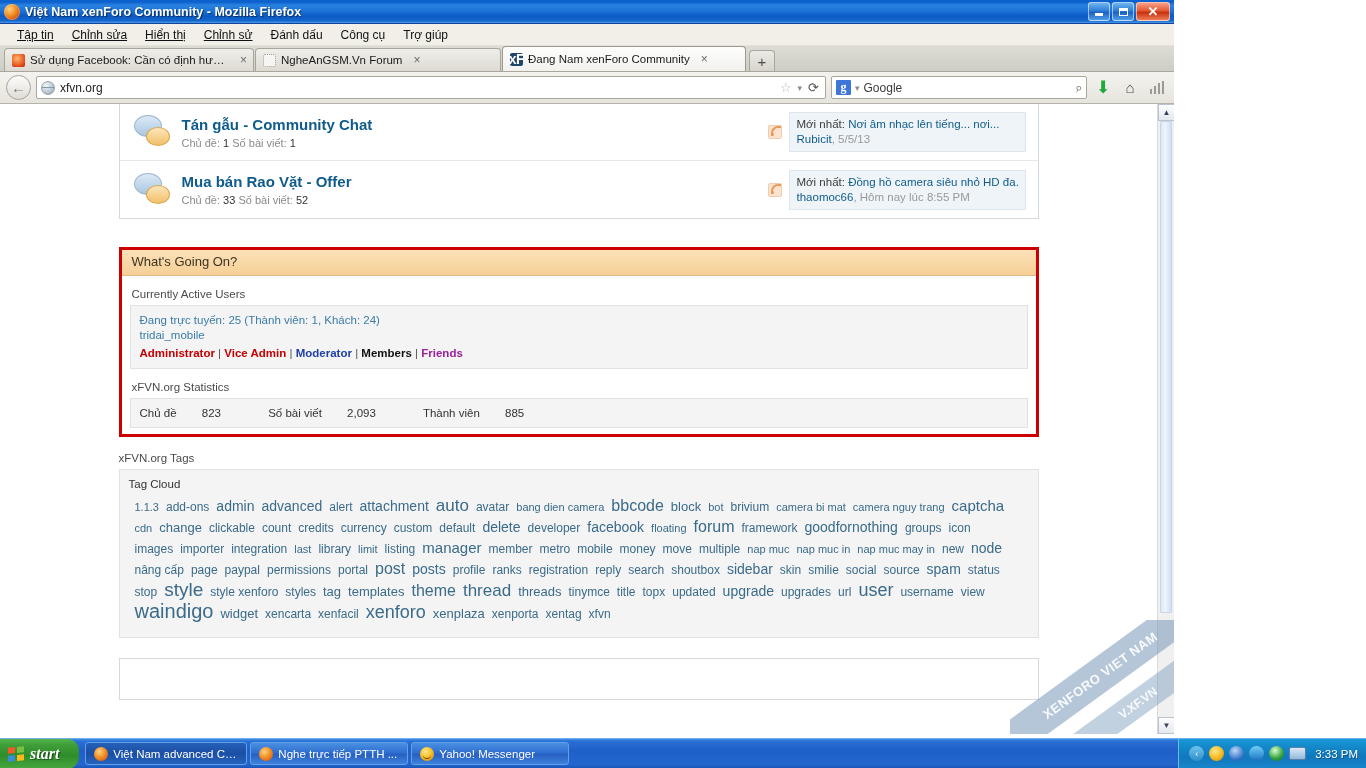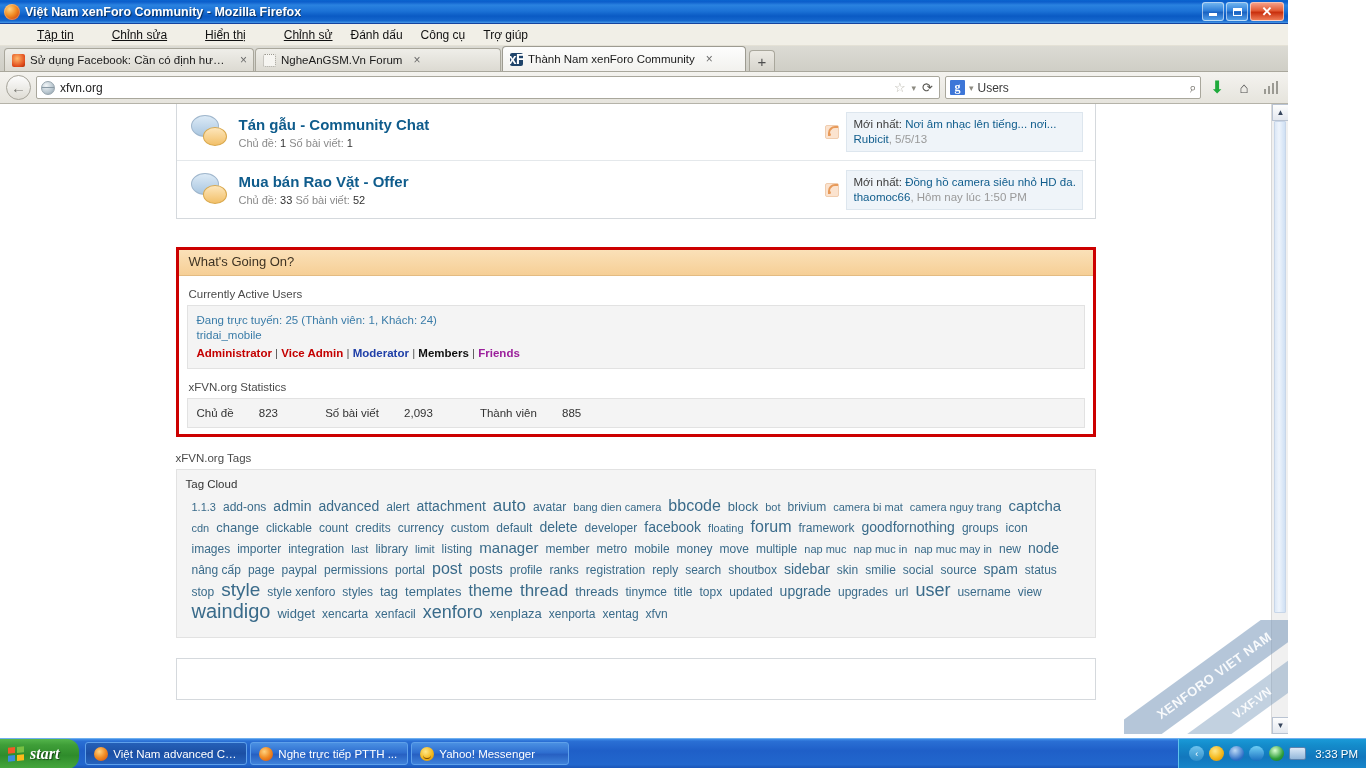--- a/index.html
+++ b/index.html
@@ -5,21 +5,21 @@
   * { box-sizing: border-box; }
   html, body { margin:0; padding:0; }
   body {
     width:1366px; height:768px; overflow:hidden;
     font-family:"Liberation Sans", sans-serif;
     background:#fff;
     -webkit-font-smoothing:none;
   }
 
   
-  #window { width:1288px; height:768px; position:relative; }
+  #window { width:1174px; height:768px; position:relative; }
 
   .titlebar {
     height:24px;
     background:linear-gradient(to bottom,#0a64cf 0%,#0c5ecb 8%,#2a82e0 22%,#1c72d6 48%,#0a5ac4 70%,#1567cd 90%,#4a9ae8 100%);
     display:flex; align-items:center; padding:0 2px 0 4px;
     border-bottom:1px solid #14439e;
   }
   .titlebar .ff-logo {
     width:16px; height:16px; border-radius:50%;
     background:radial-gradient(circle at 35% 32%, #ffd27f 0%, #f08a22 45%, #d1480f 80%, #8e2b08 100%);
@@ -47,21 +47,21 @@
   .win-btn .glyph-max { width:9px; height:8px; border:1px solid #fff; border-top-width:3px; }
 
   
   .menubar {
     height:22px; background:#f1efe7; display:flex; align-items:center;
     padding-left:8px; border-bottom:1px solid #e4e1d6;
   }
   .menubar .mi {
     font-size:12px; color:#111; padding:2px 9px; white-space:nowrap;
   }
-  .menubar .mi u { text-decoration:underline;margin-left:20px; }
+  .menubar .mi u { text-decoration:underline; }
 
   
   .tabstrip {
     height:26px; background:linear-gradient(to bottom,#dcdbd4,#cfcec6);
     display:flex; align-items:flex-end; padding-left:4px;
     border-bottom:1px solid #a9a79c;
   }
   .tab {
     height:23px; display:flex; align-items:center; gap:5px;
     padding:0 6px 0 7px; margin-right:1px;
@@ -363,41 +363,41 @@
       <span class="tlabel">Sử dụng Facebook: Cần có định hướng đ...</span>
       <span class="tclose">×</span>
     </div>
     <div class="tab" style="width:246px">
       <span class="favicon fav-blank"></span>
       <span class="tlabel">NgheAnGSM.Vn Forum</span>
       <span class="tclose">×</span>
     </div>
     <div class="tab active" style="width:244px">
       <span class="favicon fav-xf">xF</span>
-      <span class="tlabel">Thành Nam xenForo Community</span>
+      <span class="tlabel">Đang Nam xenForo Community</span>
       <span class="tclose">×</span>
     </div>
     <div class="newtab">+</div>
   </div>
 
   <div class="navbar">
     <div class="backbtn">←</div>
     <div class="urlbar">
       <span class="globe"></span>
       <span class="urltext">xfvn.org</span>
       <span class="icons">
         <span class="star">☆</span>
         <span class="caretdn">▾</span>
         <span class="reload">⟳</span>
       </span>
     </div>
     <div class="searchbar">
       <span class="glogo">g</span>
       <span class="caretdn">▾</span>
-      <span class="sterm" placeholder="Google">Users</span>
+      <span class="sterm" placeholder="Google">Google</span>
       <span class="magnifier">⌕</span>
     </div>
     <div class="tb-icon dl-arrow">⬇</div>
     <div class="tb-icon home-i">⌂</div>
     <div class="tb-icon">
       <span class="bars-i">
           <i style="height:5px"></i>
           <i style="height:8px"></i>
           <i style="height:11px"></i>
           <i style="height:13px"></i>
@@ -454,21 +454,21 @@
             </div>
             <div class="lastpost">
               <span class="rss-i"></span>
               <div class="lp-box">
                 <div class="lp-l1">
                   <span>Mới nhất:</span>
                   <a>Đồng hồ camera siêu nhỏ HD đa...</a>
                 </div>
                 <div class="lp-l2">
                   <a>thaomoc66</a><span>,</span>
-                  <span>Hôm nay lúc 1:50 PM</span>
+                  <span>Hôm nay lúc 8:55 PM</span>
                 </div>
               </div>
             </div>
           </div>
         </div>
 
         <div class="wgo-wrap">
           <div class="block" style="margin-top:0">
             <div class="block-head">What's Going On?</div>
             <div class="block-body">

